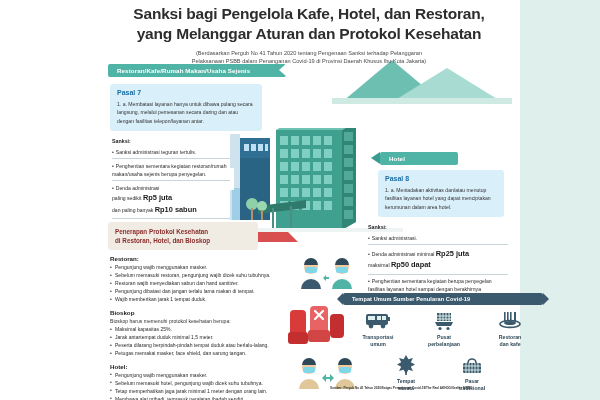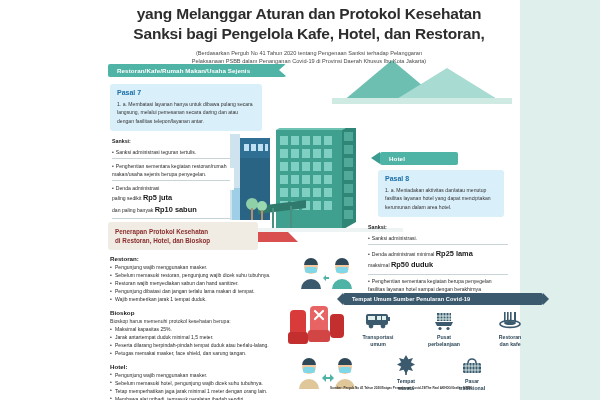--- a/index.html
+++ b/index.html
@@ -171,22 +171,22 @@
 <body>
 
 <div class="page">
 
   <div class="mint-panel"></div>
   <div class="white-card"></div>
   <div class="left-strip"></div>
 
   <div class="header">
     <div class="title">
+      <div>Sanksi bagi Pengelola Kafe, Hotel, dan Restoran,</div>
       <div>yang Melanggar Aturan dan Protokol Kesehatan</div>
-      <div>Sanksi bagi Pengelola Kafe, Hotel, dan Restoran,</div>
     </div>
     <div class="subtitle">
       <div>(Berdasarkan Pergub No 41 Tahun 2020 tentang Pengenaan Sanksi terhadap Pelanggaran</div>
       <div>Pelaksanaan PSBB dalam Penanganan Covid-19 di Provinsi Daerah Khusus Ibu Kota Jakarta)</div>
     </div>
   </div>
 
   <svg class="illus" id="illus-mint-tri" width="250" height="46">
     <polygon points="70,44 120,2 170,44" fill="#6dbfb2"></polygon>
     <polygon points="120,44 175,10 230,44" fill="#a8dbd2"></polygon>
@@ -300,22 +300,22 @@
     <div class="pasal-head">Pasal 8</div>
     <div class="pasal-body">1. a. Meniadakan aktivitas dan/atau menutup fasilitas layanan hotel yang dapat menciptakan kerumunan dalam area hotel.</div>
   </div>
 
   <div class="sanksi-wrap" id="sanksi8">
     <div class="sanksi-label">Sanksi:</div>
     <div class="sanksi-item">
       <span class="bul">•</span><span>Sanksi administrasi.</span>
     </div>
     <div class="sanksi-item">
-      <span class="bul">•</span>Denda administrasi minimal <span class="big-rp">Rp25 lama</span><br>
-      maksimal <span class="big-rp">Rp50 duduk</span>
+      <span class="bul">•</span>Denda administrasi minimal <span class="big-rp">Rp25 juta</span><br>
+      maksimal <span class="big-rp">Rp50 dapat</span>
     </div>
     <div class="sanksi-item">
       <span class="bul">•</span><span>Penghentian sementara kegiatan berupa penyegelan fasilitas layanan hotel sampai dengan berakhirnya pembentakan PSBB.</span>
     </div>
   </div>
 
   <div class="protokol-card">
     <div class="protokol-title-box">
       <div>Penerapan Protokol Kesehatan</div>
       <div>di Restoran, Hotel, dan Bioskop</div>

